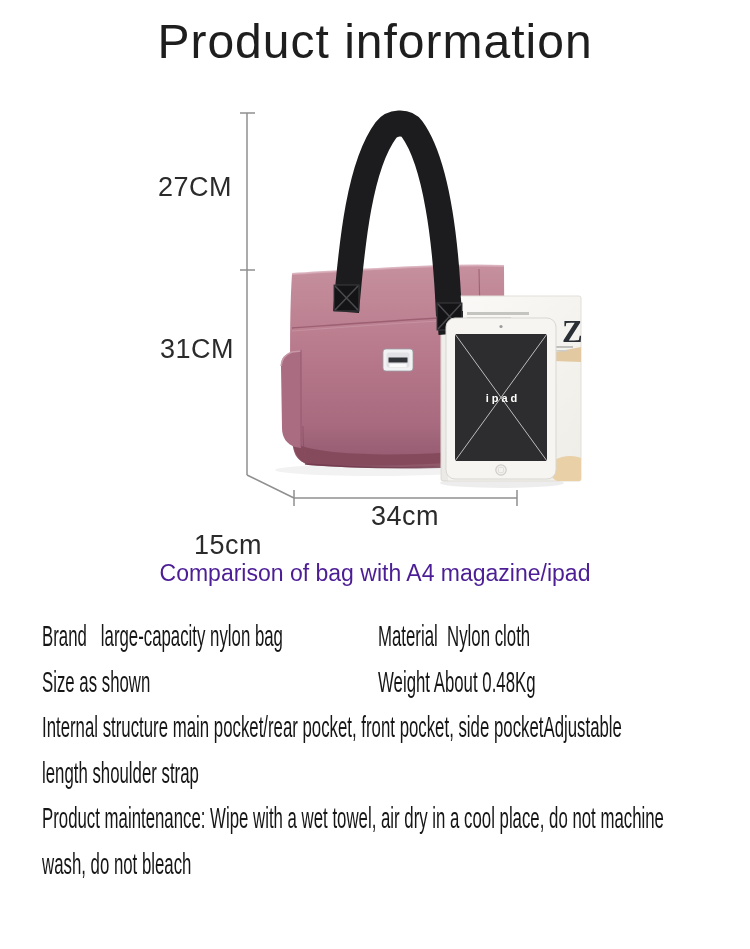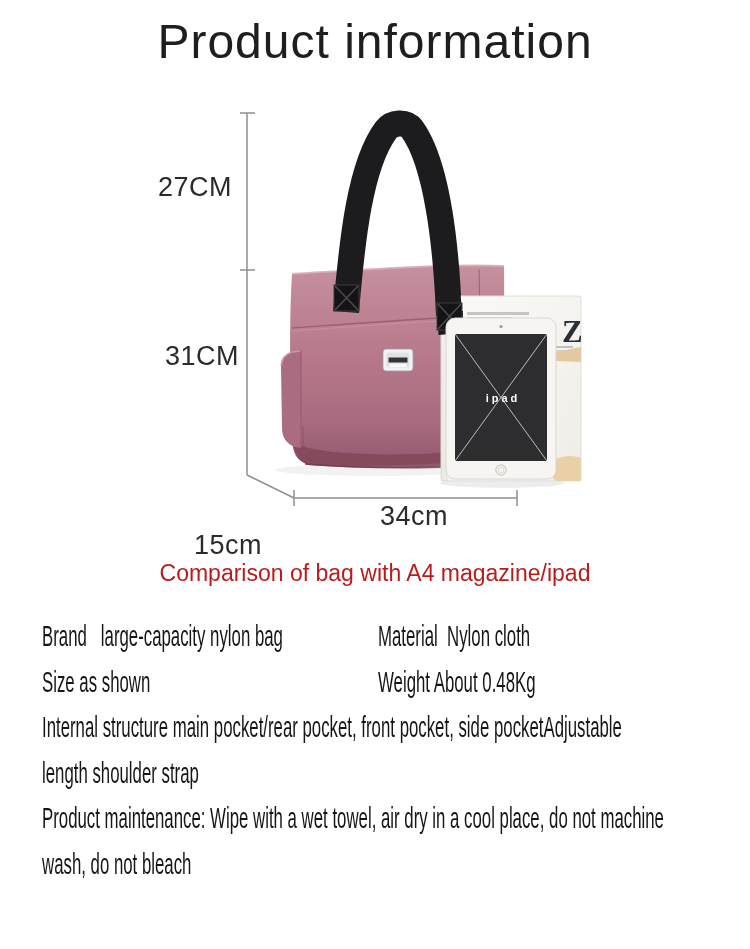--- a/index.html
+++ b/index.html
@@ -7,26 +7,26 @@
     position:relative; width:750px; height:949px; background:#ffffff;
     font-family:"Liberation Sans", sans-serif; overflow:hidden; color:#1c1c1c;border-radius:32px;
   }
   .title {
     position:absolute; top:14px; left:0; width:750px; text-align:center;
     font-size:48px; letter-spacing:1px; color:#1e1e1e; font-weight:400;
   }
   .photo-svg { position:absolute; left:0; top:0; }
   .dim { position:absolute; font-size:27px; color:#2b2b2b; letter-spacing:0.5px; }
   .dim-handle { left:158px; top:172px; width:84px; }
-  .dim-height { left:155px; top:341px; width:84px; text-align:right; }
+  .dim-height { left:155px; top:334px; width:84px; text-align:center; }
   .dim-depth  { left:194px; top:482px;margin-top:48px; }
-  .dim-width  { left:380px; top:501px; }
+  .dim-width  { left:371px; top:501px; }
   .caption {
     position:absolute; top:560px; left:0; width:750px; text-align:center;
-    font-size:23px; color:#b91c1c;
+    font-size:23px; color:#4c1d95;
   }
   .details {
     position:absolute; left:42px; top:613px; width:1250px;
     transform:scaleX(0.56); transform-origin:0 0;
     font-size:30px; color:#161616;
   }
   .details .row { display:flex; height:45.5px; line-height:45.5px; white-space:pre; }
   .details .col-left { width:600px; flex:0 0 600px; }
   .details .line { height:45.5px; line-height:45.5px; white-space:pre; }
 </style>

